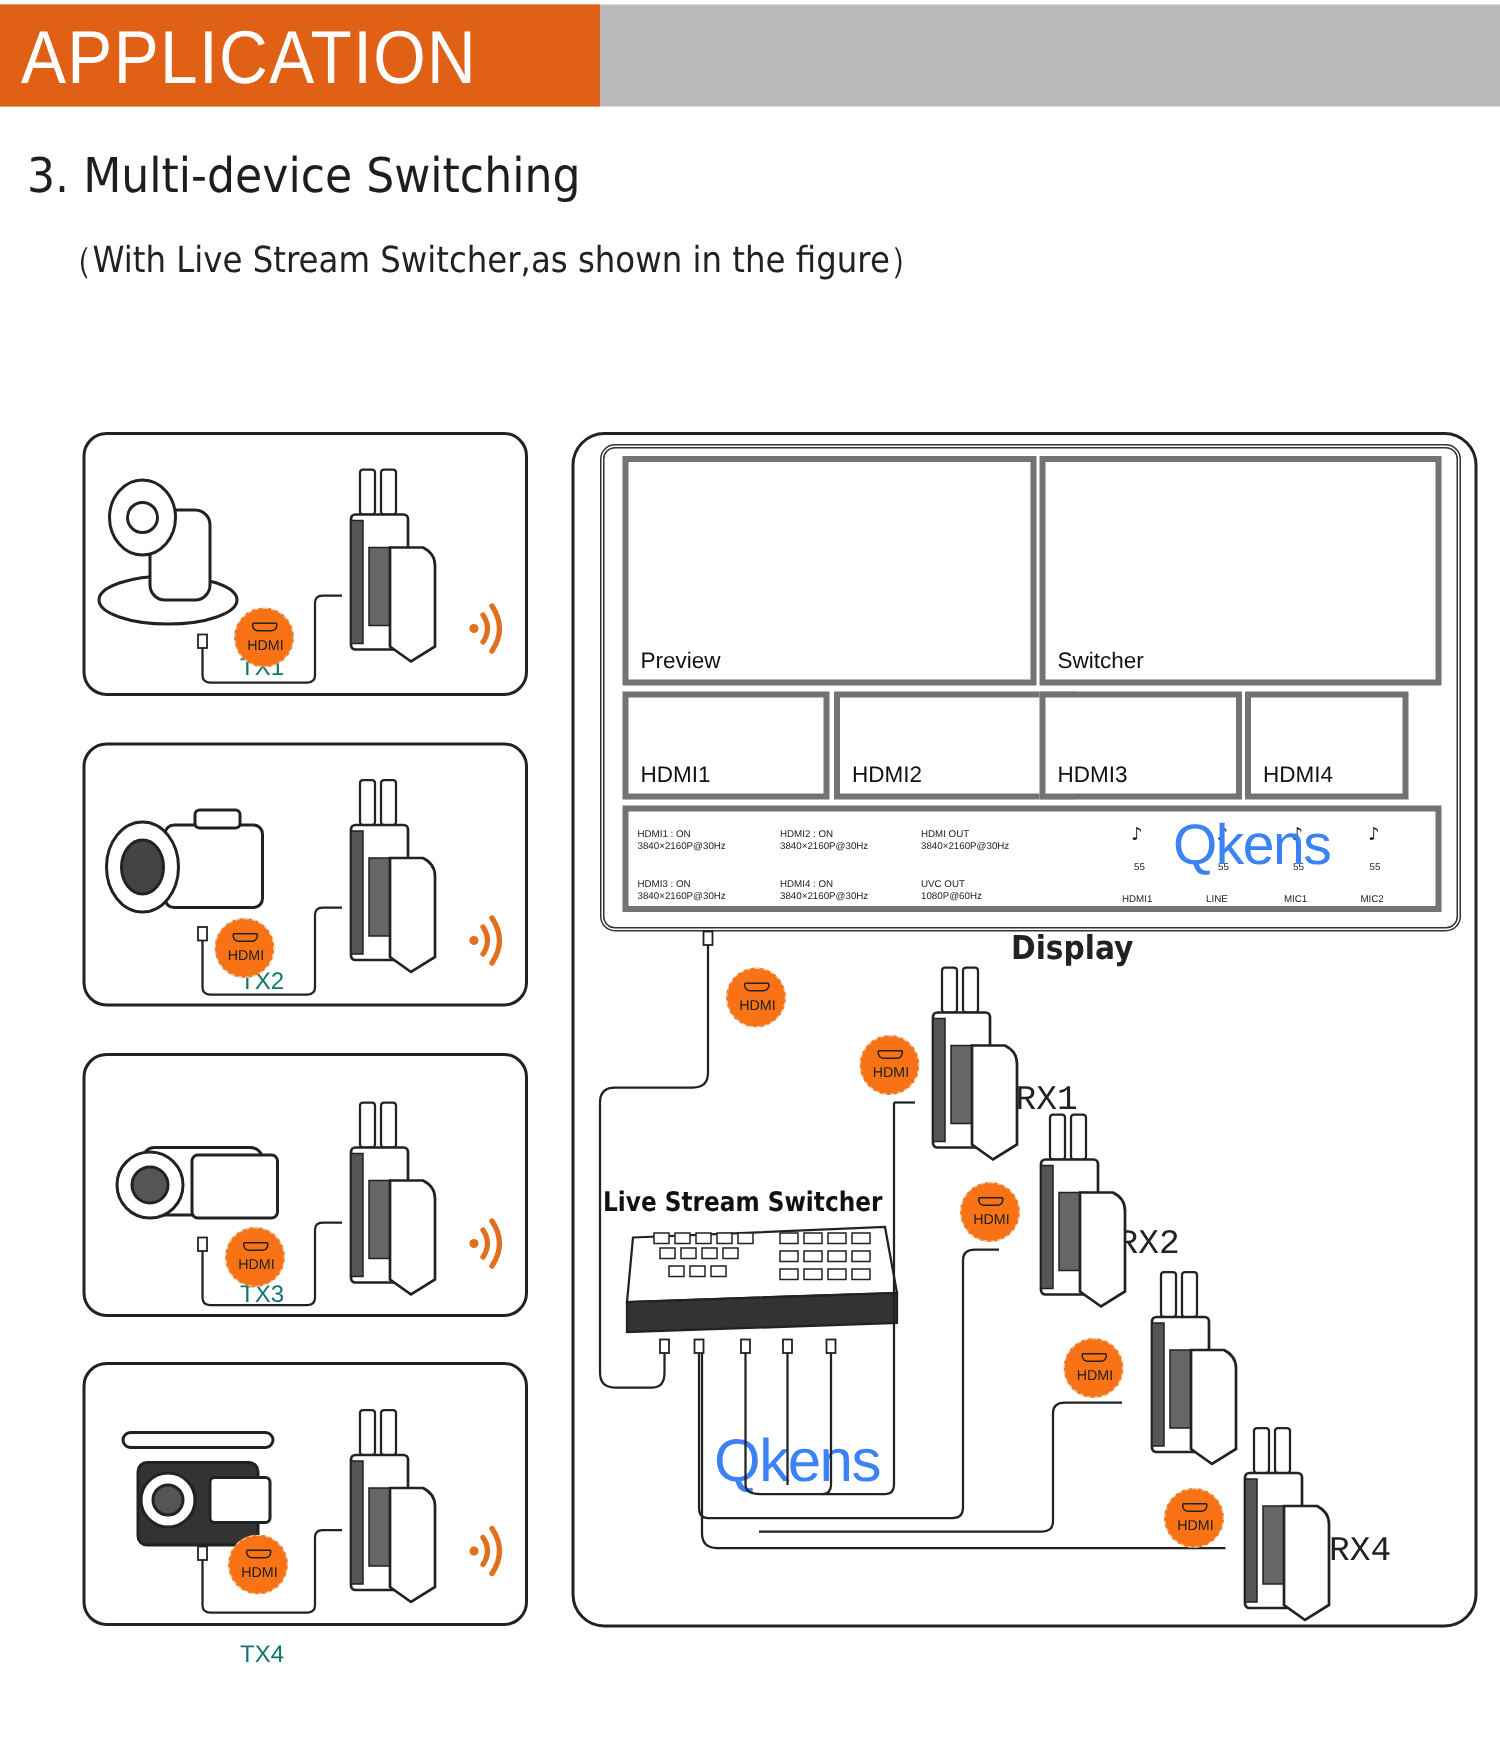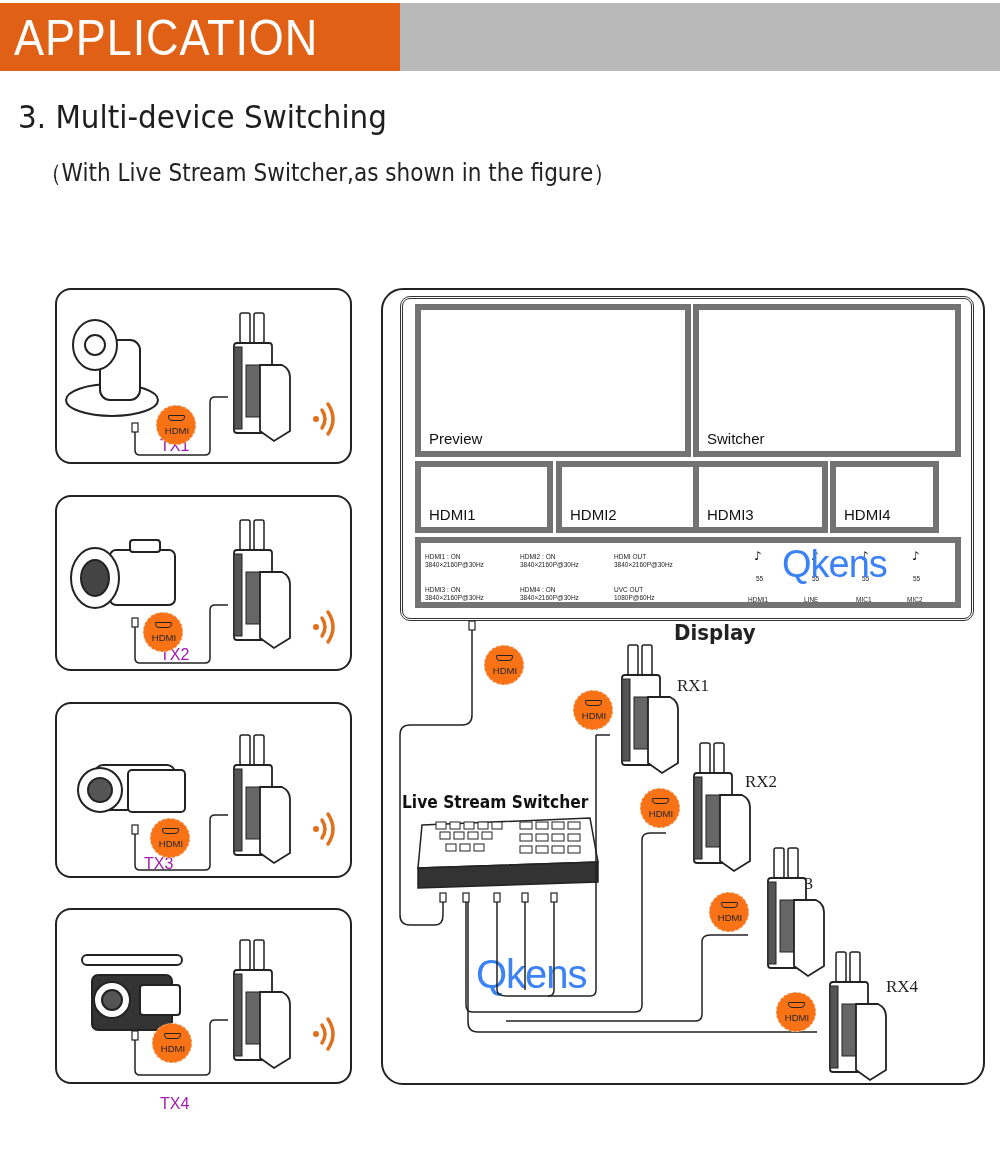--- a/index.html
+++ b/index.html
@@ -4,37 +4,37 @@
 <style>
   html, body { margin:0; padding:0; background:#ffffff; }
   body { width:1000px; height:1168px; position:relative; overflow:hidden; font-family:"DejaVu Sans", sans-serif; color:#1a1a1a; }
   .banner { position:absolute; left:0; top:3px; width:1000px; height:68px; background:#b9b9b9; }
   .banner-orange { position:absolute; left:0; top:0; width:400px; height:68px; background:#e06115; }
   .banner-title { position:absolute; left:14px; top:6px; font-family:"Liberation Sans", sans-serif; font-size:50px; font-weight:400; letter-spacing:1px; color:#ffffff; transform:scaleX(0.9); transform-origin:left; line-height:58px; }
   .section-title { position:absolute; left:18px; top:98px; font-family:"DejaVu Sans", sans-serif; font-size:32px; color:#1e1e1e; transform:scaleX(0.92); transform-origin:left; }
   .subtitle { position:absolute; left:40px; top:157px; font-family:"DejaVu Sans", sans-serif; font-size:24px; color:#222; transform:scaleX(0.9); transform-origin:left; }
 
   .tx-card { position:absolute; left:55px; width:297px; height:176px; border:2px solid #222; border-radius:16px; box-sizing:border-box; background:#fff; }
-  .tx-label { position:absolute; font-family:"Liberation Sans", sans-serif; font-size:16px; color:#a21caf; }
+  .tx-label { position:absolute; font-family:"Liberation Sans", sans-serif; font-size:16px; color:#0f766e; }
   .hdmi-badge { position:absolute; width:40px; height:40px; border:1px dashed #e0c9a8; border-radius:50%; background:#f97316; box-sizing:border-box; }
   .hdmi-badge .port { position:absolute; left:11px; top:9px; width:17px; height:6px; border:1.5px solid #222; border-radius:1px 1px 4px 4px; box-sizing:border-box; }
   .hdmi-badge .txt { position:absolute; left:0; width:40px; top:19px; text-align:center; font-family:"Liberation Sans", sans-serif; font-size:9.5px; color:#222; }
 
   .main-panel { position:absolute; left:381px; top:288px; width:604px; height:797px; border:2px solid #222; border-radius:22px; box-sizing:border-box; }
   .monitor { position:absolute; left:400px; top:296px; width:574px; height:325px; border:3px double #333; border-radius:10px; box-sizing:border-box; }
-  .pane { position:absolute; border:6px solid #737373; box-sizing:border-box; background:#fff; }
+  .pane { position:absolute; border:4px solid #737373; box-sizing:border-box; background:#fff; }
   .pane-label { position:absolute; left:8px; bottom:4px; font-family:"Liberation Sans", sans-serif; font-size:15px; color:#111; }
   .info { position:absolute; font-family:"Liberation Sans", sans-serif; font-size:6.5px; line-height:8px; color:#222; }
   .info b { font-weight:400; display:block; }
   .meter-lbl { position:absolute; font-family:"Liberation Sans", sans-serif; font-size:6.5px; color:#222; }
   .note { position:absolute; font-size:12px; color:#111; }
   .qkens-big { position:absolute; font-family:"Liberation Sans", sans-serif; color:#3b82f6; }
 
   .display-title { position:absolute; left:674px; top:620px; font-family:"DejaVu Sans", sans-serif; font-weight:bold; font-size:22px; color:#222; transform:scaleX(0.9); transform-origin:left; }
-  .rx-label { position:absolute; font-family:Liberation Serif, serif; font-size:17px; color:#222; }
+  .rx-label { position:absolute; font-family:Liberation Mono, monospace; font-size:23px; color:#222;margin-top:44px; }
   .switcher-title { position:absolute; left:402px; top:791px; font-family:"DejaVu Sans", sans-serif; font-weight:bold; font-size:18px; color:#111; transform:scaleX(0.86); transform-origin:left; white-space:nowrap; }
   svg.overlay { position:absolute; left:0; top:0; }
 </style>
 </head>
 <body>
 
 <div class="banner">
   <div class="banner-orange">
     <div class="banner-title">APPLICATION</div>
   </div>
@@ -113,21 +113,21 @@
 <div class="switcher-title">Live Stream Switcher</div>
 <span class="qkens-big" style="left:476px;top:952px;font-size:40px;letter-spacing:-1px">Qkens</span>
 
 <div class="rx-label" style="left:677px;top:676px">RX1</div>
 <div class="rx-label" style="left:745px;top:772px">RX2</div>
 <div class="rx-label" style="left:781px;top:874px">RX3</div>
 <div class="rx-label" style="left:886px;top:977px">RX4</div>
 
 <div class="tx-label" style="left:160px;top:437px">TX1</div>
 <div class="tx-label" style="left:160px;top:646px">TX2</div>
-<div class="tx-label" style="left:144px;top:855px">TX3</div>
+<div class="tx-label" style="left:160px;top:855px">TX3</div>
 <div class="tx-label" style="left:160px;top:1095px">TX4</div>
 
 <svg class="overlay" width="1000" height="1168">
   <defs>
     <g id="tx-unit">
       <rect x="0" y="0" width="10" height="30" rx="2" fill="#fff" stroke="#222" stroke-width="1.5"></rect>
       <rect x="14" y="0" width="10" height="30" rx="2" fill="#fff" stroke="#222" stroke-width="1.5"></rect>
       <rect x="-6" y="30" width="38" height="90" rx="3" fill="#fff" stroke="#222" stroke-width="1.8"></rect>
       <rect x="-6" y="34" width="8" height="82" fill="#555" stroke="#222" stroke-width="1"></rect>
       <rect x="6" y="52" width="18" height="52" fill="#666" stroke="#222" stroke-width="1"></rect>

